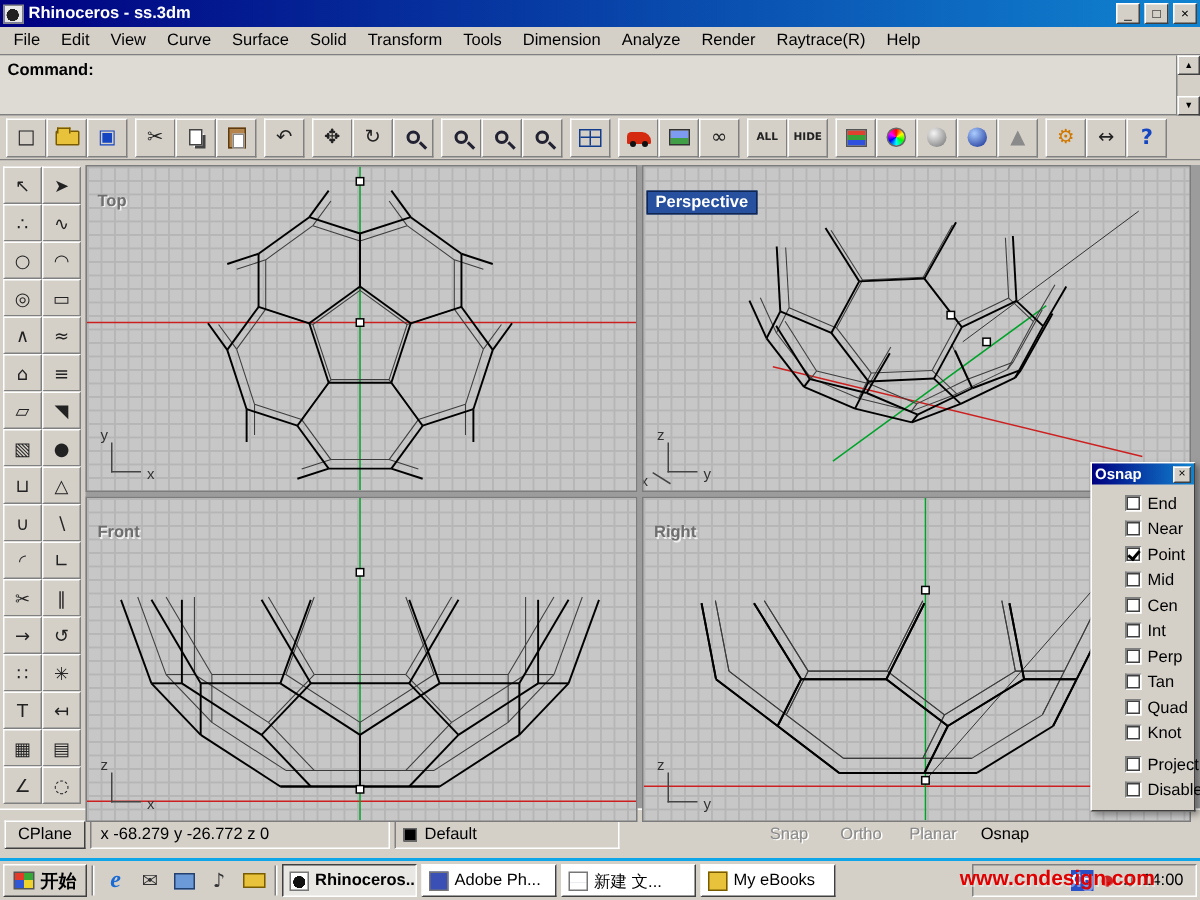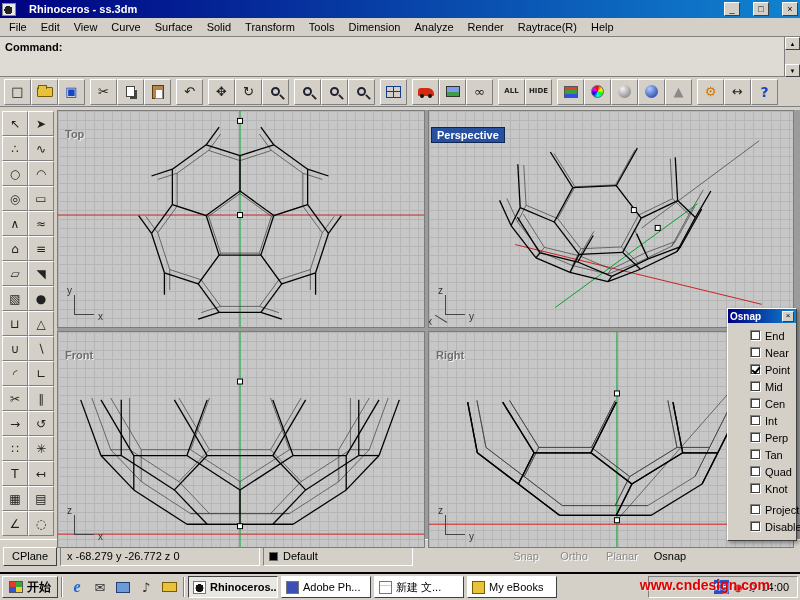--- a/index.html
+++ b/index.html
@@ -1,20 +1,20 @@
 <!DOCTYPE html>
 <html><head>
 <meta charset="utf-8">
 <style>
   html,body{margin:0;padding:0;background:#555;}
   *{box-sizing:border-box;}
   .screen{position:relative;width:800px;height:600px;background:#d4d0c8;overflow:hidden;
     font-family:"Liberation Sans",sans-serif;font-size:11px;color:#000;display:flex;flex-direction:column;}
   
-  .titlebar{height:18px;background:linear-gradient(90deg,#000080,#1084d0);display:flex;align-items:center;padding:0 2px;gap:13px;flex:none;}
+  .titlebar{height:18px;background:linear-gradient(90deg,#000080,#1084d0);display:flex;align-items:center;padding:0 2px;gap:3px;flex:none;}
   .app-icon{width:14px;height:13px;background:radial-gradient(circle at 45% 55%,#222 45%,#e8e8e8 46%);border:1px solid #888;flex:none;}
   .titlebar .title{color:#fff;font-weight:bold;font-size:11px;flex:1;white-space:nowrap;}
   .winbtn{width:16px;height:14px;background:#d4d0c8;border:1px solid;border-color:#fff #404040 #404040 #fff;
     font-size:9px;line-height:10px;text-align:center;padding:0;font-family:"Liberation Sans",sans-serif;}
   
   .menubar{height:19px;display:flex;align-items:center;padding-left:2px;border-bottom:1px solid #808080;flex:none;}
   .menu-item{padding:2px 7px;white-space:nowrap;font-size:11px;}
   
   .cmdarea{height:40px;position:relative;background:#dedbd4;border-bottom:1px solid #808080;flex:none;}
   .cmdrow{height:20px;display:flex;align-items:center;padding-left:5px;}
@@ -80,21 +80,21 @@
   .statusbar{height:33px;flex:none;display:flex;align-items:center;gap:3px;padding:2px 3px;background:#d4d0c8;border-top:1px solid #fff;}
   .cplane-btn{width:54px;height:19px;background:#d4d0c8;border:1px solid;border-color:#fff #404040 #404040 #fff;font-size:11px;padding:0;}
   .coords{width:200px;height:19px;border:1px solid;border-color:#808080 #fff #fff #808080;display:flex;align-items:center;padding-left:6px;}
   .layerchip{width:150px;height:19px;border:1px solid;border-color:#808080 #fff #fff #808080;display:flex;align-items:center;gap:5px;padding-left:5px;}
   .swatch{width:9px;height:9px;background:#000;border:1px solid #666;flex:none;}
   .sb-spacer{flex:1;}
   .pane{width:48px;text-align:center;font-size:11px;}
   .pane.dim{color:#8a8a8a;text-shadow:1px 1px 0 #fff;}
   .sb-end{width:100px;flex:none;}
   
-  .taskbar{height:28px;flex:none;background:#d4d0c8;border-top:2px solid #000000;display:flex;align-items:center;gap:3px;padding:2px 2px;position:relative;}
+  .taskbar{height:28px;flex:none;background:#d4d0c8;border-top:2px solid #0ea5e9;display:flex;align-items:center;gap:3px;padding:2px 2px;position:relative;}
   .start{height:22px;background:#d4d0c8;border:1px solid;border-color:#fff #404040 #404040 #fff;display:flex;align-items:center;gap:4px;padding:0 6px;font-weight:bold;font-size:12px;}
   .winflag{width:14px;height:12px;background:conic-gradient(from -90deg,#e33a2a 0 25%,#35a835 0 50%,#efd22a 0 75%,#3056d8 0);border:1px solid #555;}
   .tb-div{width:2px;height:20px;border-left:1px solid #808080;border-right:1px solid #fff;flex:none;}
   .qbtn{width:22px;height:22px;background:none;border:none;display:flex;align-items:center;justify-content:center;padding:0;}
   .qbtn .glyph{font-size:13px;font-family:"DejaVu Sans",sans-serif;color:#333;}
   .qe .glyph{color:#1a6ad4;font-family:"Liberation Serif",serif;font-weight:bold;font-style:italic;font-size:16px;}
   .q-desk .glyph{width:14px;height:11px;background:#6c9ad8;border:1px solid #23406e;}
   .q-folder .glyph{width:15px;height:10px;background:#e8c23a;border:1px solid #7a5c00;}
   .task{height:22px;width:90px;background:#ffffff;border:1px solid;border-color:#fff #404040 #404040 #fff;display:flex;align-items:center;gap:4px;padding:0 4px;font-size:11px;white-space:nowrap;overflow:hidden;}
   .task.active{border-color:#404040 #fff #fff #404040;background:#e9e7e3;font-weight:bold;}

